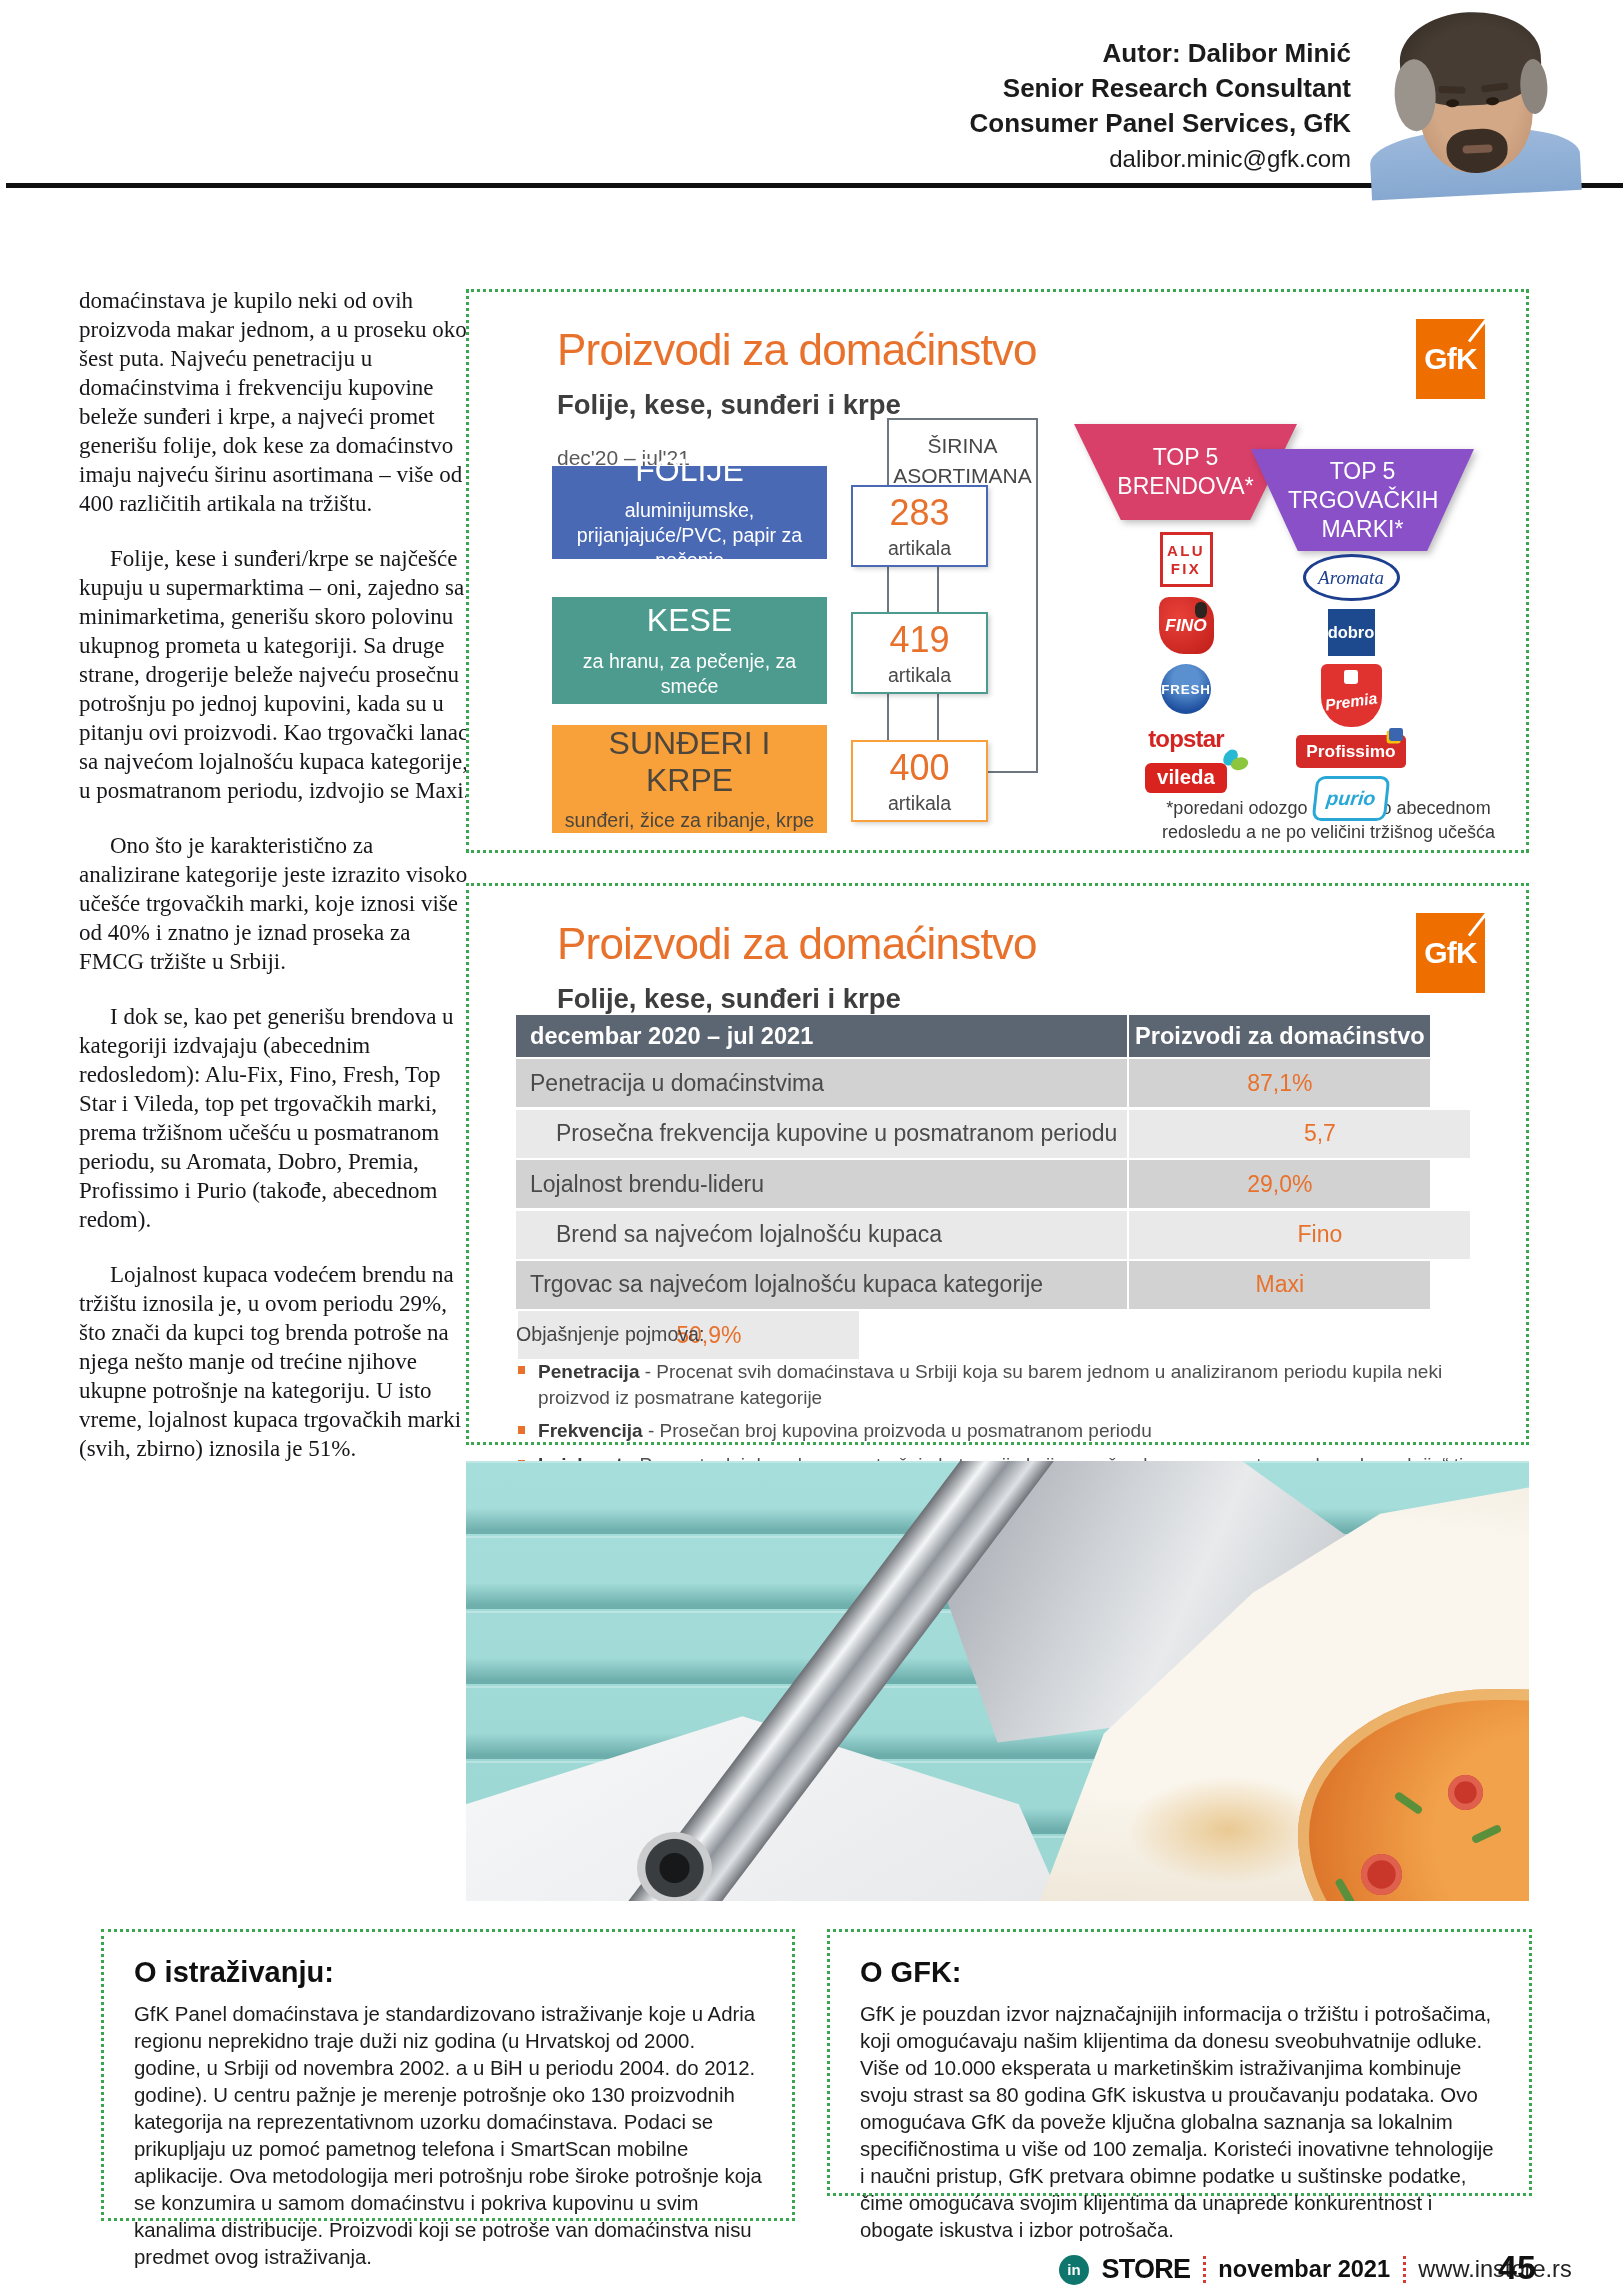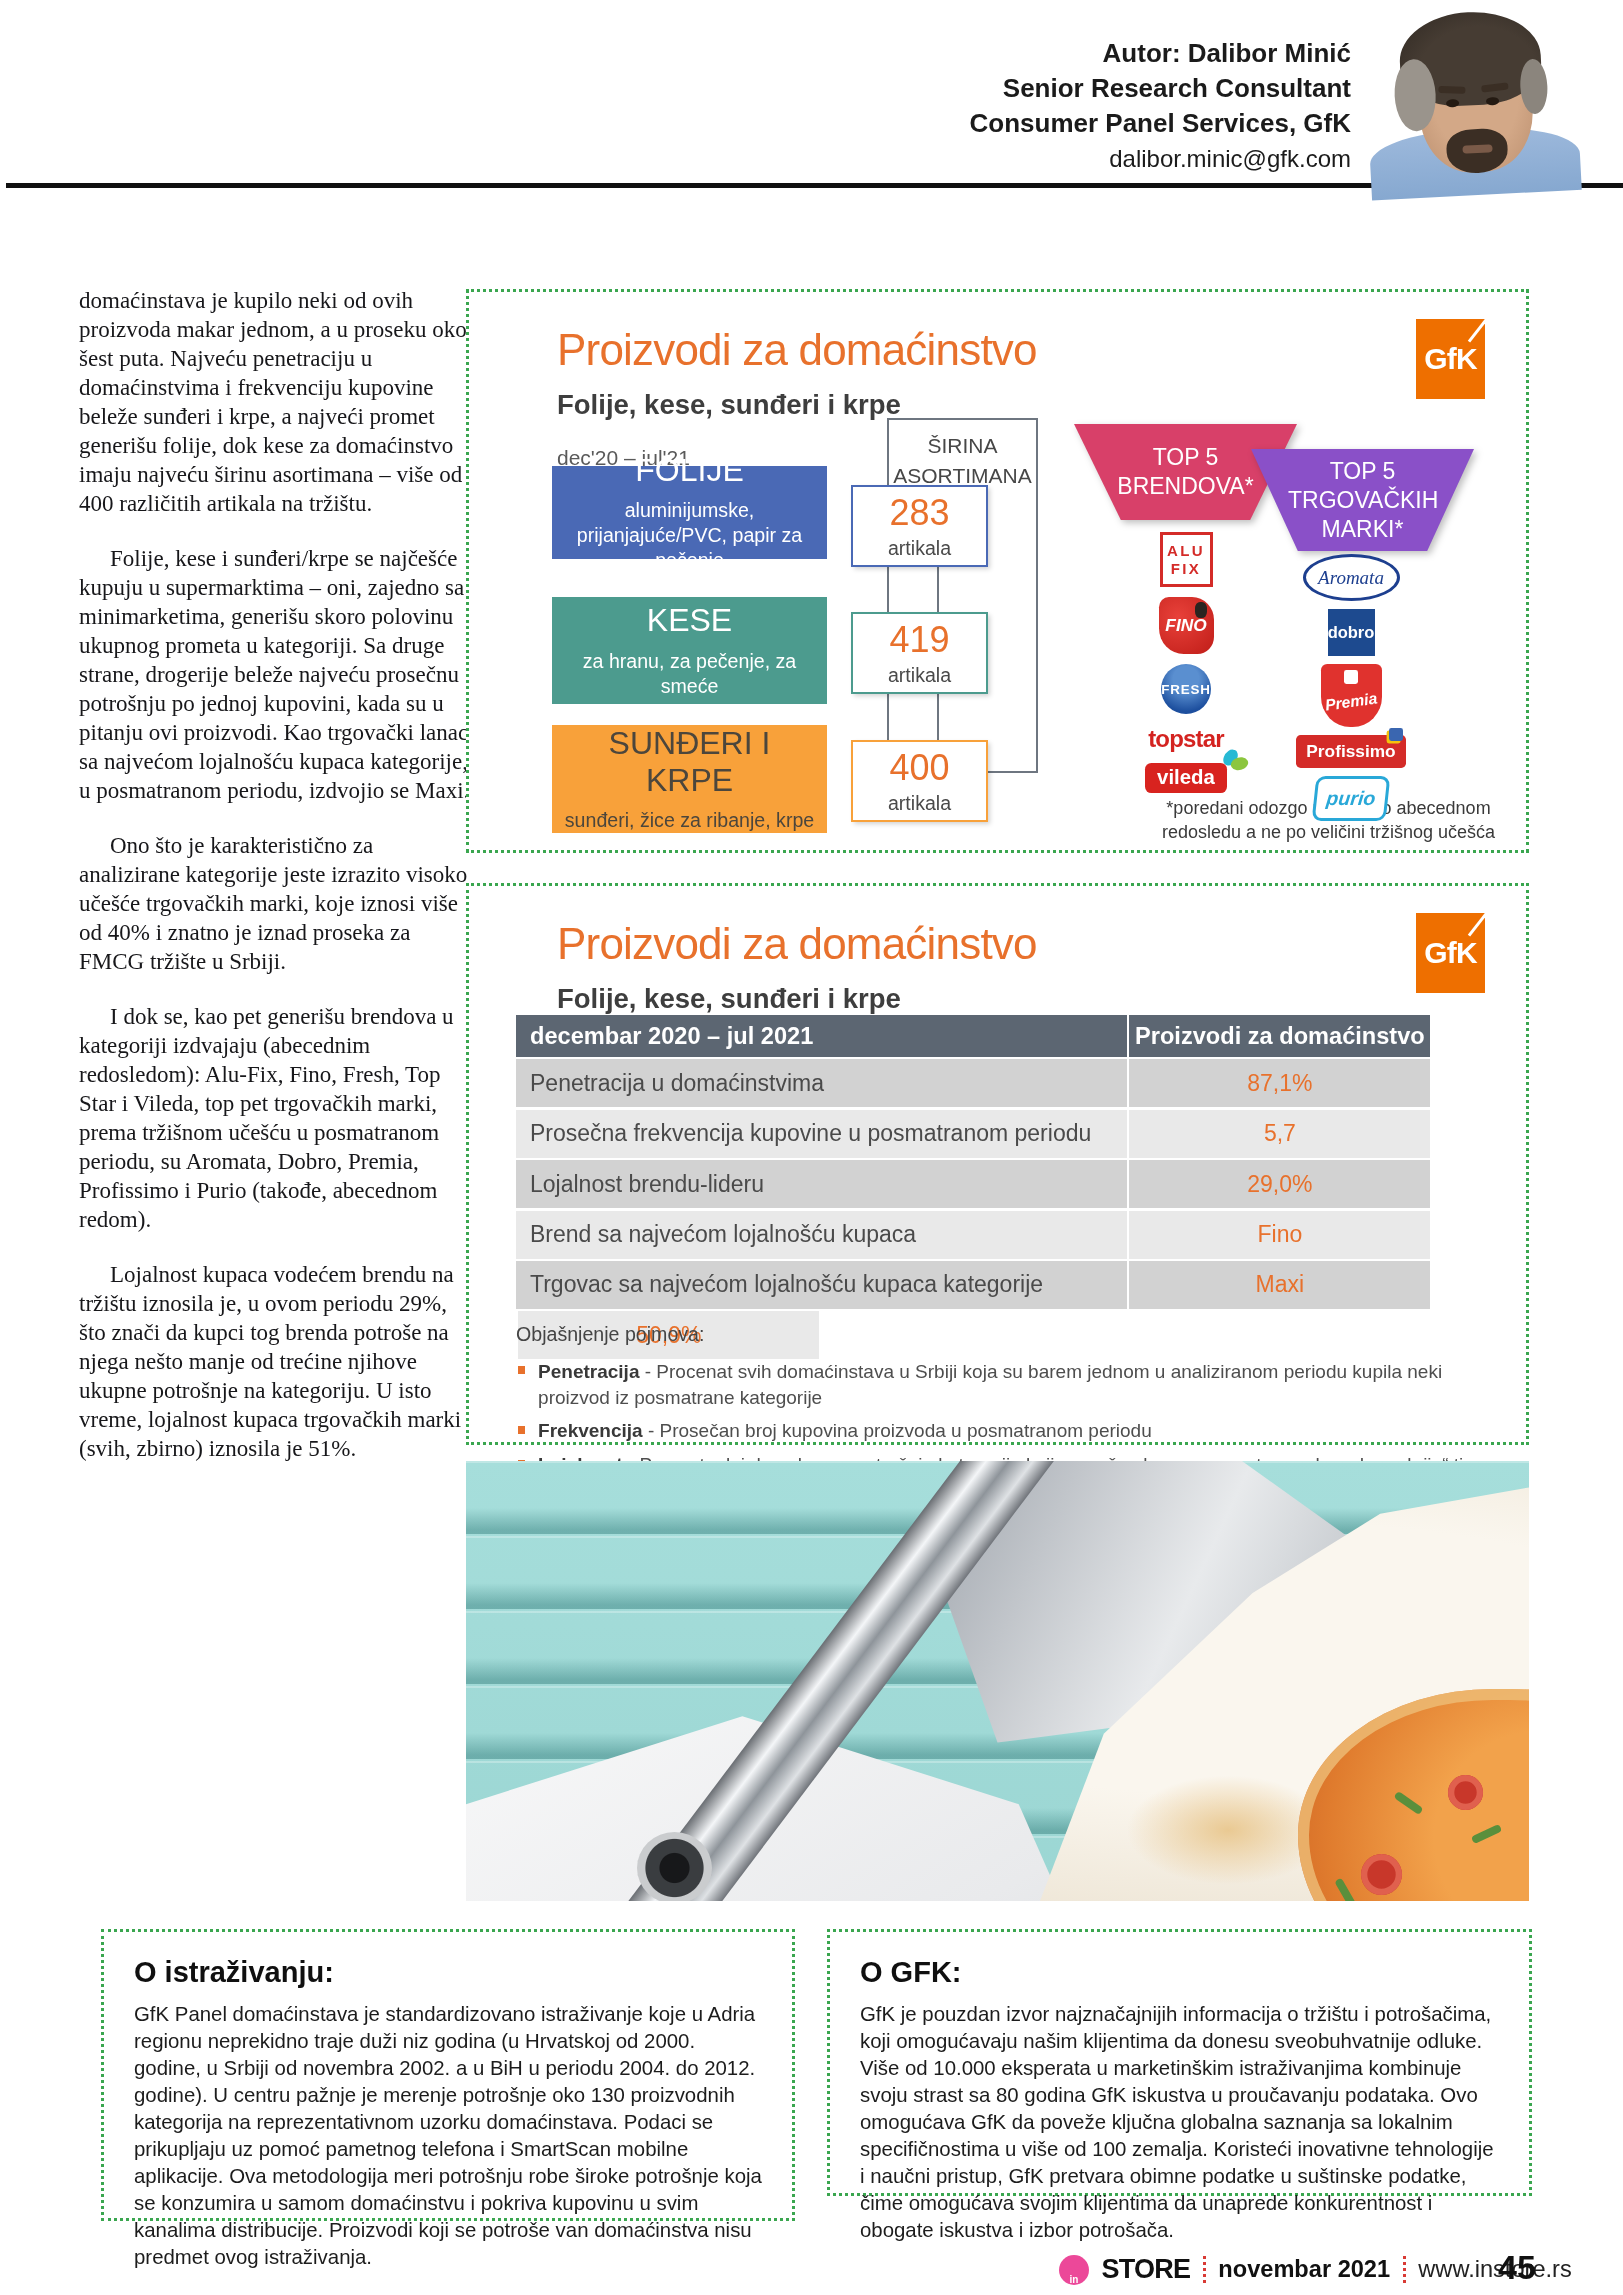--- a/index.html
+++ b/index.html
@@ -94,21 +94,21 @@
   
   #info2{top:883px;height:562px;}
   .tbl{position:absolute;left:47px;top:129px;width:968px;}
   .trow{display:flex;margin-bottom:2.4px;}
   .trow .c1{width:611px;padding:0 0 0 14px;box-sizing:border-box;display:flex;align-items:center;font-size:23px;color:#4a4a4a;}
   .trow .c2{width:301px;margin-left:2.4px;display:flex;align-items:center;justify-content:center;font-size:23px;color:#e8712c;}
   .trow.thead{height:42px;}
   .trow.thead .c1,.trow.thead .c2{background:#5c6672;color:#fff;font-weight:bold;font-size:23.6px;}
   .trow.tr{height:48px;}
   .trow.odd .c1,.trow.odd .c2{background:#d2d2d2;}
-  .trow.even .c1,.trow.even .c2{background:#e9e9e9;}
+  .trow.even .c1,.trow.even .c2{background:#e9e9e9;padding-left:40px;}
   .legend{position:absolute;left:47px;top:437px;width:974px;}
   .legend-title{font-size:19.6px;color:#454545;margin-bottom:12.6px;}
   .litem{display:flex;margin-bottom:7.9px;}
   .bullet{flex:0 0 7.9px;width:7.9px;height:7.9px;background:#e8712c;margin:7.9px 12.6px 0 1.6px;}
   .litem .ltext{font-size:19px;line-height:26px;color:#4e4e4e;}
   .litem .lterm{font-weight:bold;color:#393939;}
 
   
   .photo{position:absolute;left:466px;top:1461px;width:1063px;height:440px;overflow:hidden;
          background:linear-gradient(180deg,#a6dedb,#9bd6d3);}
@@ -136,22 +136,22 @@
 
   
   .about{position:absolute;border:3.9px dotted #3aa64f;box-sizing:border-box;padding:23.6px 30px;background:#fff;}
   #about-research{left:101px;top:1929px;width:694px;height:292px;}
   #about-gfk{left:827px;top:1929px;width:705px;height:267px;}
   .ab-title{font-size:29px;font-weight:bold;color:#101010;margin-bottom:12.6px;}
   .ab-body{font-size:20.4px;line-height:27px;color:#1c1c1c;}
 
   
   .footer-items{position:absolute;left:1059px;top:2252px;height:35px;display:flex;align-items:center;gap:12.6px;}
-  .logo-circle{width:30px;height:30px;border-radius:50%;background:#ec4899;color:#fff;display:flex;align-items:flex-end;justify-content:center;
-               font-size:10px;font-weight:bold;}
+  .logo-circle{width:30px;height:30px;border-radius:50%;background:#0f766e;color:#fff;display:flex;align-items:center;justify-content:center;
+               font-size:15px;font-weight:bold;}
   .f-store{font-size:27px;font-weight:800;color:#111;letter-spacing:-0.8px;}
   .f-sep{width:0;height:27px;border-left:3.9px dotted #d93a35;}
   .f-issue{font-size:23.6px;font-weight:bold;color:#111;}
   .f-site{font-size:23.6px;color:#222;}
   .pageno{position:absolute;left:1498px;top:2248px;font-size:34px;font-weight:800;color:#111;}
 </style>
 </head>
 <body>
 
 <div id="page">

